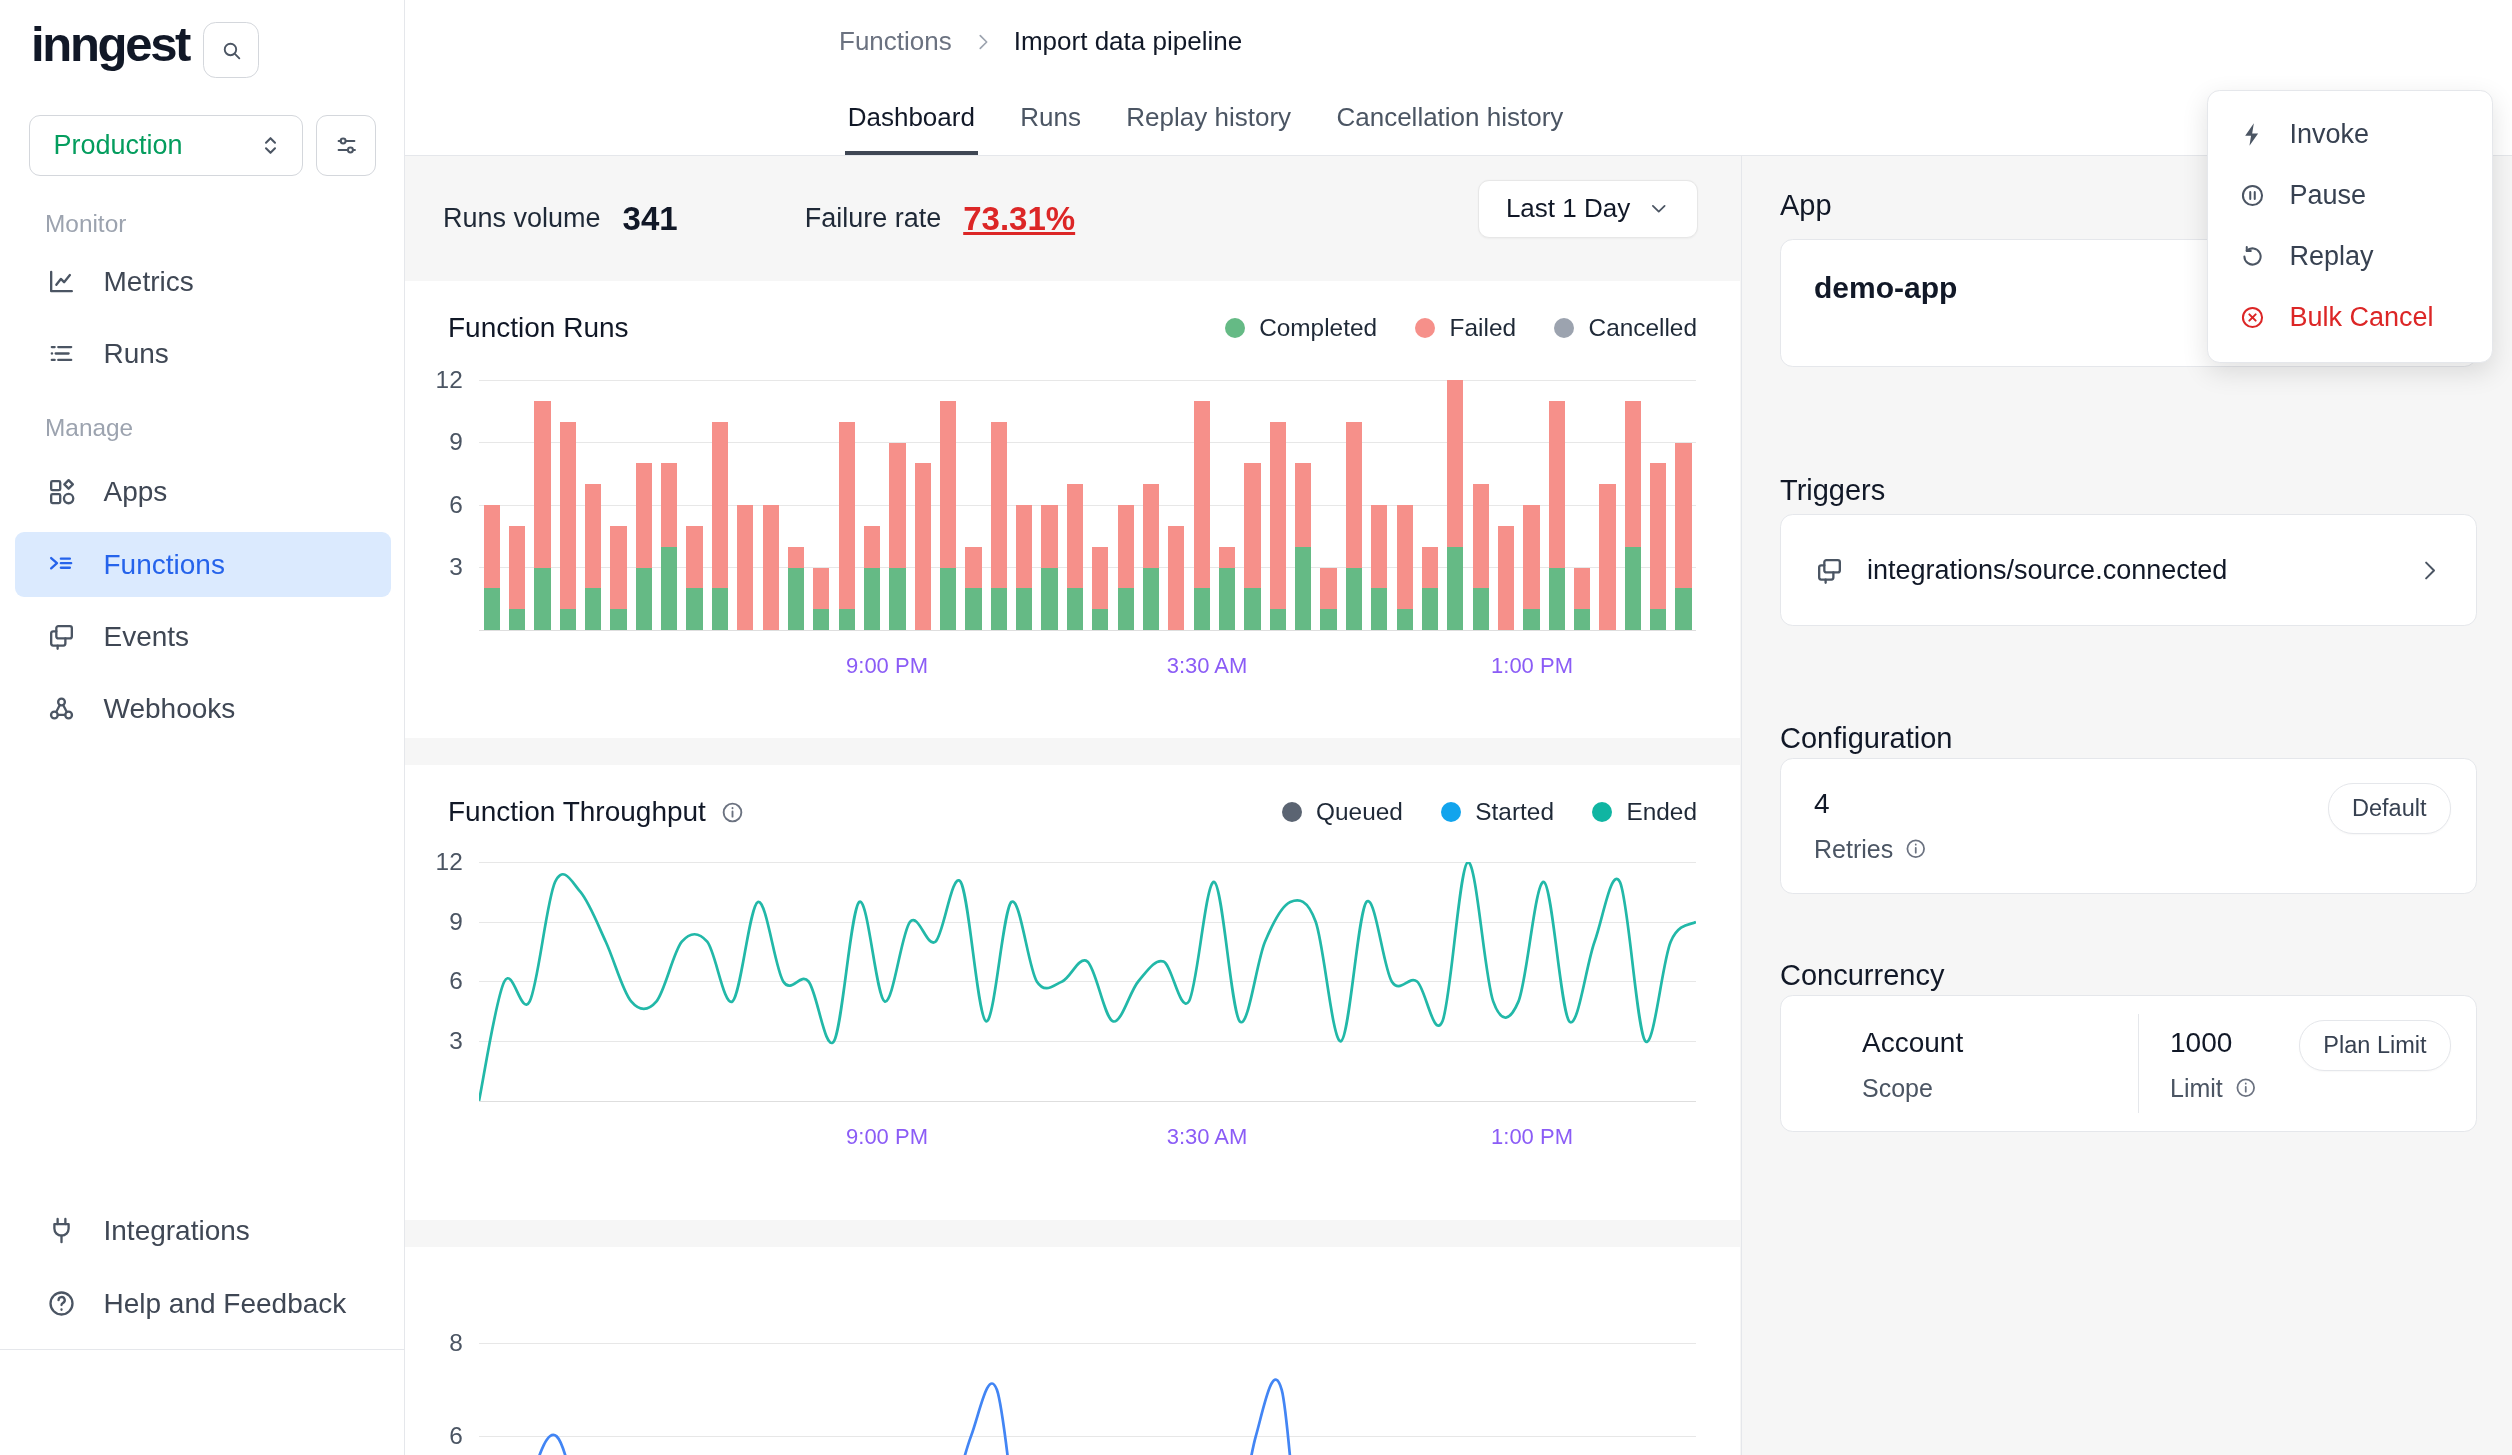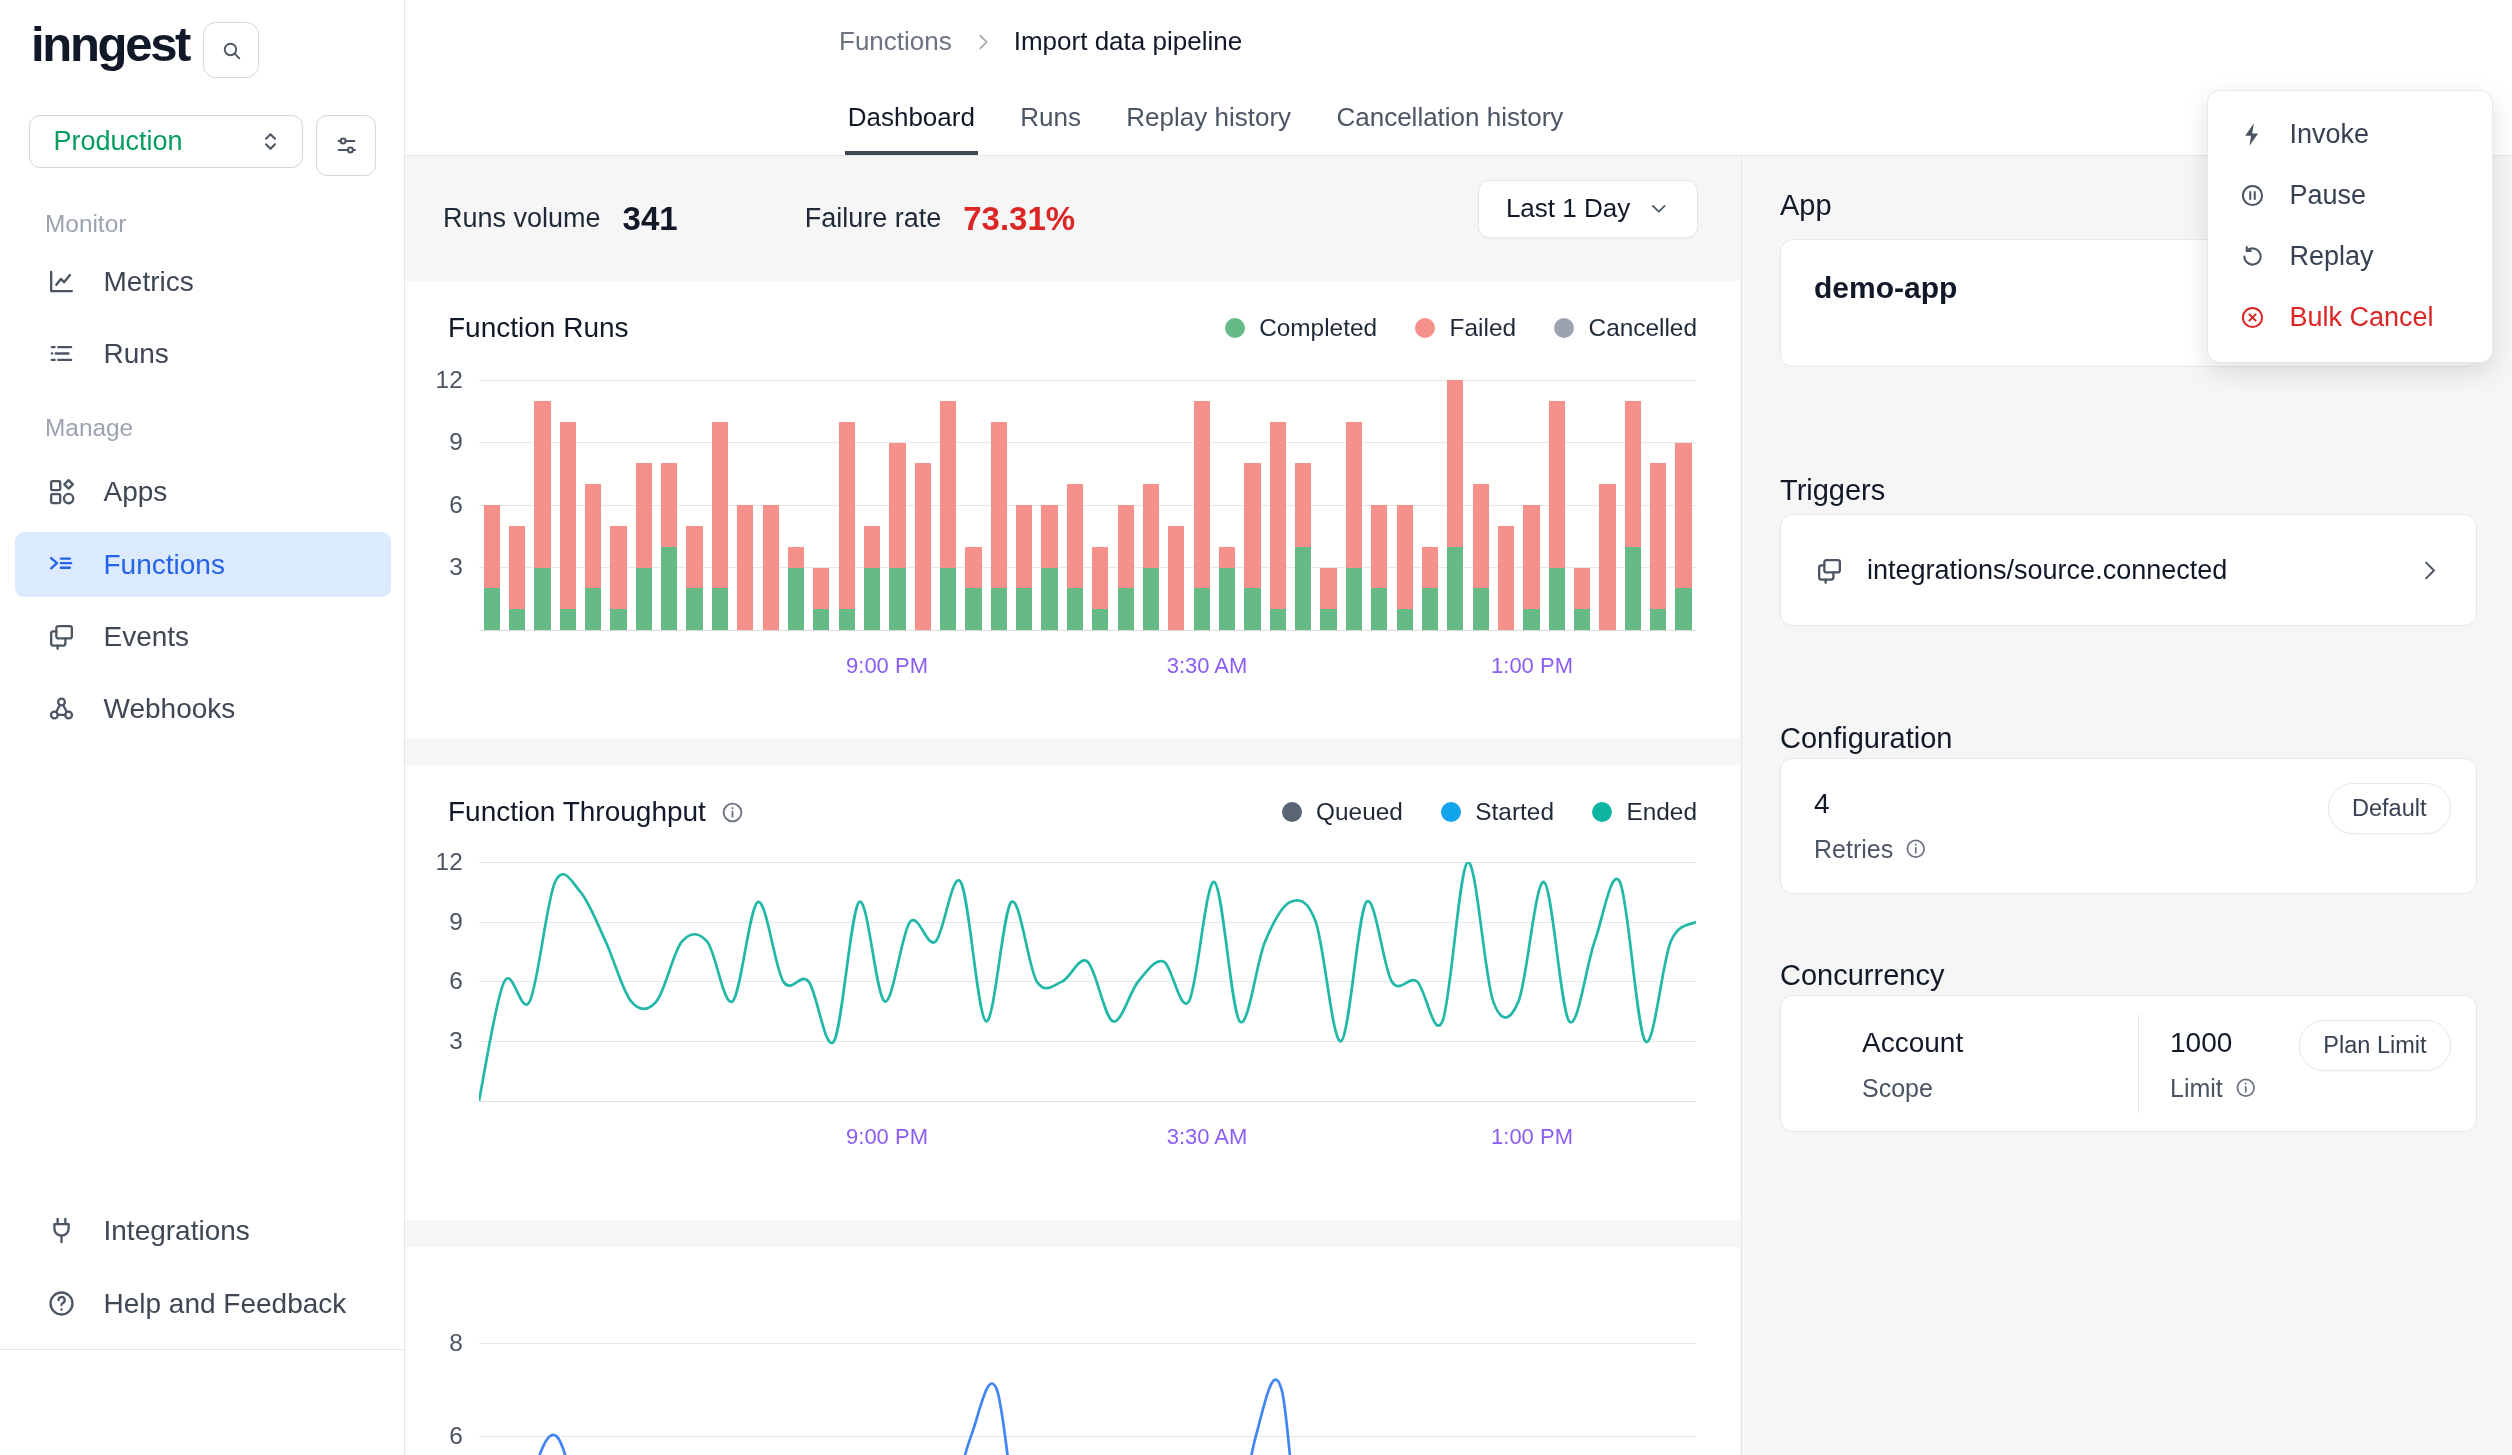--- a/index.html
+++ b/index.html
@@ -11,21 +11,21 @@
 
   
   .sidebar { position:absolute; left:0; top:0; width:405px; height:1456px;
     background:#fff; border-right:0.9px solid #e5e7eb; z-index:5; }
   .logo { position:absolute; left:31px; top:16.3px; font-size:49px; font-weight:800;
     letter-spacing:-2.3px; color:#111827; }
   .search-btn { position:absolute; left:203px; top:22px; width:56px; height:56px;
     border:1.4px solid #d4d7dc; border-radius:12.7px; background:#fff;
     display:flex; align-items:center; justify-content:center; cursor:pointer; }
   .env-row { position:absolute; left:29px; top:115px; width:347px; display:flex; gap:12.7px; }
-  .env-select { width:275px; height:53px; border:1.4px solid #d4d7dc; border-radius:11px;
+  .env-select { width:275px; height:61px; border:1.4px solid #d4d7dc; border-radius:11px;
     background:#fff; display:flex; align-items:center; padding:0 18px 0 23.5px; cursor:pointer; }
   .env-select .lbl { font-size:27px; font-weight:500; color:#049d5e; flex:1; }
   .env-settings { width:60px; height:61px; border:1.4px solid #d4d7dc; border-radius:11px;
     background:#fff; display:flex; align-items:center; justify-content:center; cursor:pointer; }
   .side-section { position:absolute; left:45px; font-size:24.4px; color:#9ca3af; }
   .side-item { position:absolute; left:14.5px; width:376px; height:65px; border-radius:9px;
     display:flex; align-items:center; gap:27px; padding-left:31px; cursor:pointer;
     font-size:28px; color:#3f4754; }
   .side-item.active { background:#dbeafe; color:#2563eb; }
   .side-item.active .ic { stroke:#2563eb; }
@@ -51,21 +51,21 @@
 
   
   .main-col { position:absolute; left:405px; top:156px; width:1336px; height:1300px;
     background:#f6f6f6; overflow:hidden; }
   .panel { position:absolute; left:1741px; top:156px; width:771px; height:1300px;
     background:#f6f6f6; border-left:0.9px solid #e5e7eb; }
 
   .stats { position:absolute; left:38px; top:0; height:125px; display:flex; align-items:center; gap:22px; }
   .stat-label { font-size:27px; color:#1f2937; }
   .stat-value { font-size:33px; font-weight:600; color:#111827; }
-  .stat-value.bad { color:#dc2626; }
+  .stat-value.bad { color:#dc2626;text-decoration:underline; }
   .stat-gap { width:83px; }
   .range-btn { position:absolute; right:43px; top:23.5px; height:58px; padding:0 27px;
     background:#fff; border:1.4px solid #e7e7e7; border-radius:11px; box-shadow:0 0.9px 1.8px rgba(0,0,0,.04);
     display:flex; align-items:center; gap:16.3px; font-size:26px; font-weight:500; color:#111827;
     cursor:pointer; font-family:inherit; }
 
   .card { position:absolute; left:0; width:1335px; background:#fff; }
   .card-title-row { position:absolute; left:43px; top:23.5px; right:43px; height:47px;
     display:flex; align-items:center; }
   .card-title { font-size:28px; font-weight:500; color:#111827; display:flex; align-items:center; gap:14.5px; }

